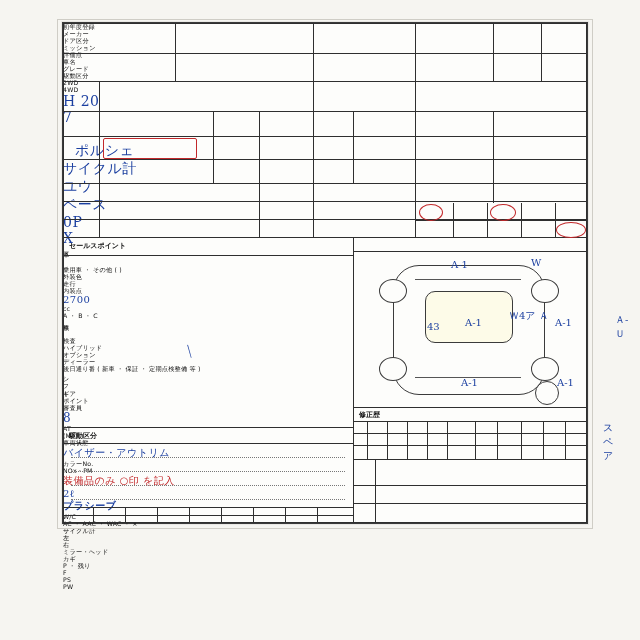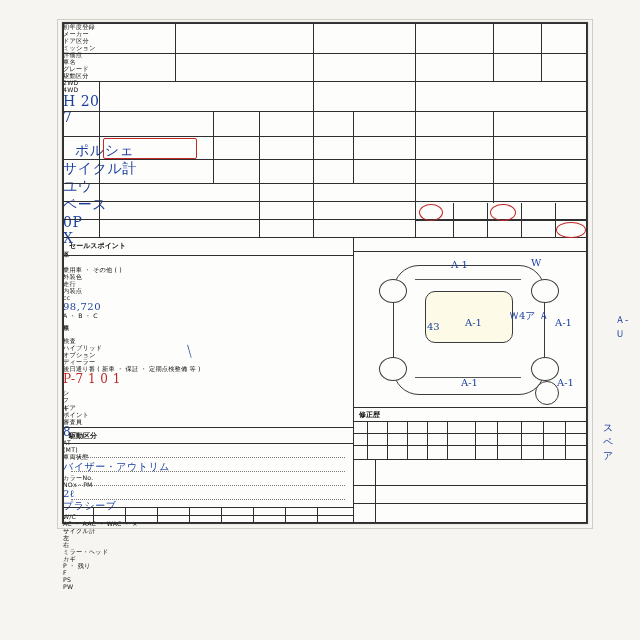--- a/index.html
+++ b/index.html
@@ -111,66 +111,66 @@
     <div class="hand lg" style="left:492px;top:62px;">X</div>
 
     <div class="vline" style="left:150px;top:88px;height:25px;"></div>
     <div class="vline" style="left:196px;top:88px;height:25px;"></div>
     <div class="vline" style="left:290px;top:88px;height:25px;"></div>
     <div class="lbl v" style="left:6px;top:92px;height:20px;">車区</div>
     <div class="lbl" style="left:42px;top:92px;">乗用車 ・ その他 (        )</div>
     <div class="lbl" style="left:154px;top:92px;">外装色</div>
     <div class="lbl" style="left:356px;top:92px;">走行</div>
     <div class="lbl" style="left:434px;top:92px;">内装点</div>
+    <div class="hand sm" style="left:200px;top:98px;">2700</div>
     <div class="lbl" style="left:268px;top:104px;">cc</div>
-    <div class="hand sm" style="left:296px;top:98px;">98,720</div>
     <div class="lbl" style="left:434px;top:101px;">A ・ B ・ C</div>
 
     <div class="vline" style="left:150px;top:113px;height:23px;"></div>
     <div class="vline" style="left:196px;top:113px;height:23px;"></div>
     <div class="vline" style="left:290px;top:113px;height:23px;"></div>
     <div class="lbl v" style="left:6px;top:116px;height:18px;">車検</div>
     <div class="lbl" style="left:154px;top:117px;">検査</div>
     <div class="lbl" style="left:200px;top:117px;">ハイブリッド</div>
     <div class="lbl" style="left:200px;top:126px;">オプション</div>
     <div class="lbl" style="left:296px;top:117px;">ディーラー</div>
     <div class="lbl" style="left:356px;top:117px;">後日通り番 (    新車 ・ 保証 ・ 定期点検整備  等  )</div>
     <div class="redbox" style="left:40px;top:115px;width:92px;height:19px;"></div>
-    <div class="hand red" style="left:44px;top:118px;">P-7  1  0  1</div>
 
     <div class="vline" style="left:150px;top:136px;height:24px;"></div>
     <div class="vline" style="left:196px;top:136px;height:24px;"></div>
     <div class="vline" style="left:250px;top:136px;height:24px;"></div>
     <div class="vline" style="left:290px;top:136px;height:24px;"></div>
     <div class="lbl v" style="left:6px;top:139px;height:18px;">シフト</div>
     <div class="lbl" style="left:154px;top:140px;">ギア</div>
     <div class="lbl" style="left:200px;top:140px;">ポイント</div>
     <div class="lbl" style="left:254px;top:140px;">審査員</div>
     <div class="hand" style="left:296px;top:142px;">8</div>
     <div class="lbl" style="left:436px;top:140px;">AT</div>
     <div class="lbl" style="left:436px;top:150px;">(MT)</div>
 
     <div class="vline" style="left:196px;top:160px;height:18px;"></div>
     <div class="vline" style="left:250px;top:160px;height:18px;"></div>
     <div class="lbl" style="left:4px;top:163px;">車両状態</div>
     <div class="hand sm" style="left:40px;top:164px;">バイザー・アウトリム</div>
     <div class="lbl" style="left:200px;top:163px;">カラーNo.</div>
     <div class="lbl" style="left:254px;top:163px;">NOx・PM</div>
+    <div class="hand sm red" style="left:300px;top:163px;">装備品のみ  ○印  を記入</div>
 
     <div class="vline" style="left:196px;top:178px;height:36px;"></div>
     <div class="vline" style="left:250px;top:178px;height:36px;"></div>
     <div class="vline" style="left:352px;top:180px;height:34px;"></div>
     <div class="vline" style="left:390px;top:180px;height:34px;"></div>
     <div class="vline" style="left:424px;top:180px;height:34px;"></div>
     <div class="vline" style="left:458px;top:180px;height:34px;"></div>
     <div class="vline" style="left:492px;top:180px;height:34px;"></div>
     <div class="hline" style="left:352px;top:197px;width:172px;"></div>
 
     <div class="hand sm" style="left:40px;top:182px;">2ℓ</div>
-    <div class="hand sm" style="left:40px;top:196px;">プラシーブ</div>
+    <div class="hand sm" style="left:40px;top:196px;font-weight:bold;">プラシーブ</div>
     <div class="lbl" style="left:200px;top:182px;">W/C</div>
     <div class="lbl" style="left:254px;top:182px;">AC ・ AAC ・ WAC ・ ×</div>
     <div class="lbl" style="left:200px;top:200px;">サイクル計</div>
     <div class="lbl" style="left:4px;top:200px;">左</div>
     <div class="lbl" style="left:22px;top:200px;">右</div>
     <div class="lbl" style="left:42px;top:200px;">ミラー・ヘッド</div>
     <div class="lbl" style="left:140px;top:200px;">カギ</div>
     <div class="lbl" style="left:300px;top:200px;">P ・ 残り</div>
     <div class="lbl" style="left:330px;top:200px;">F</div>
 

